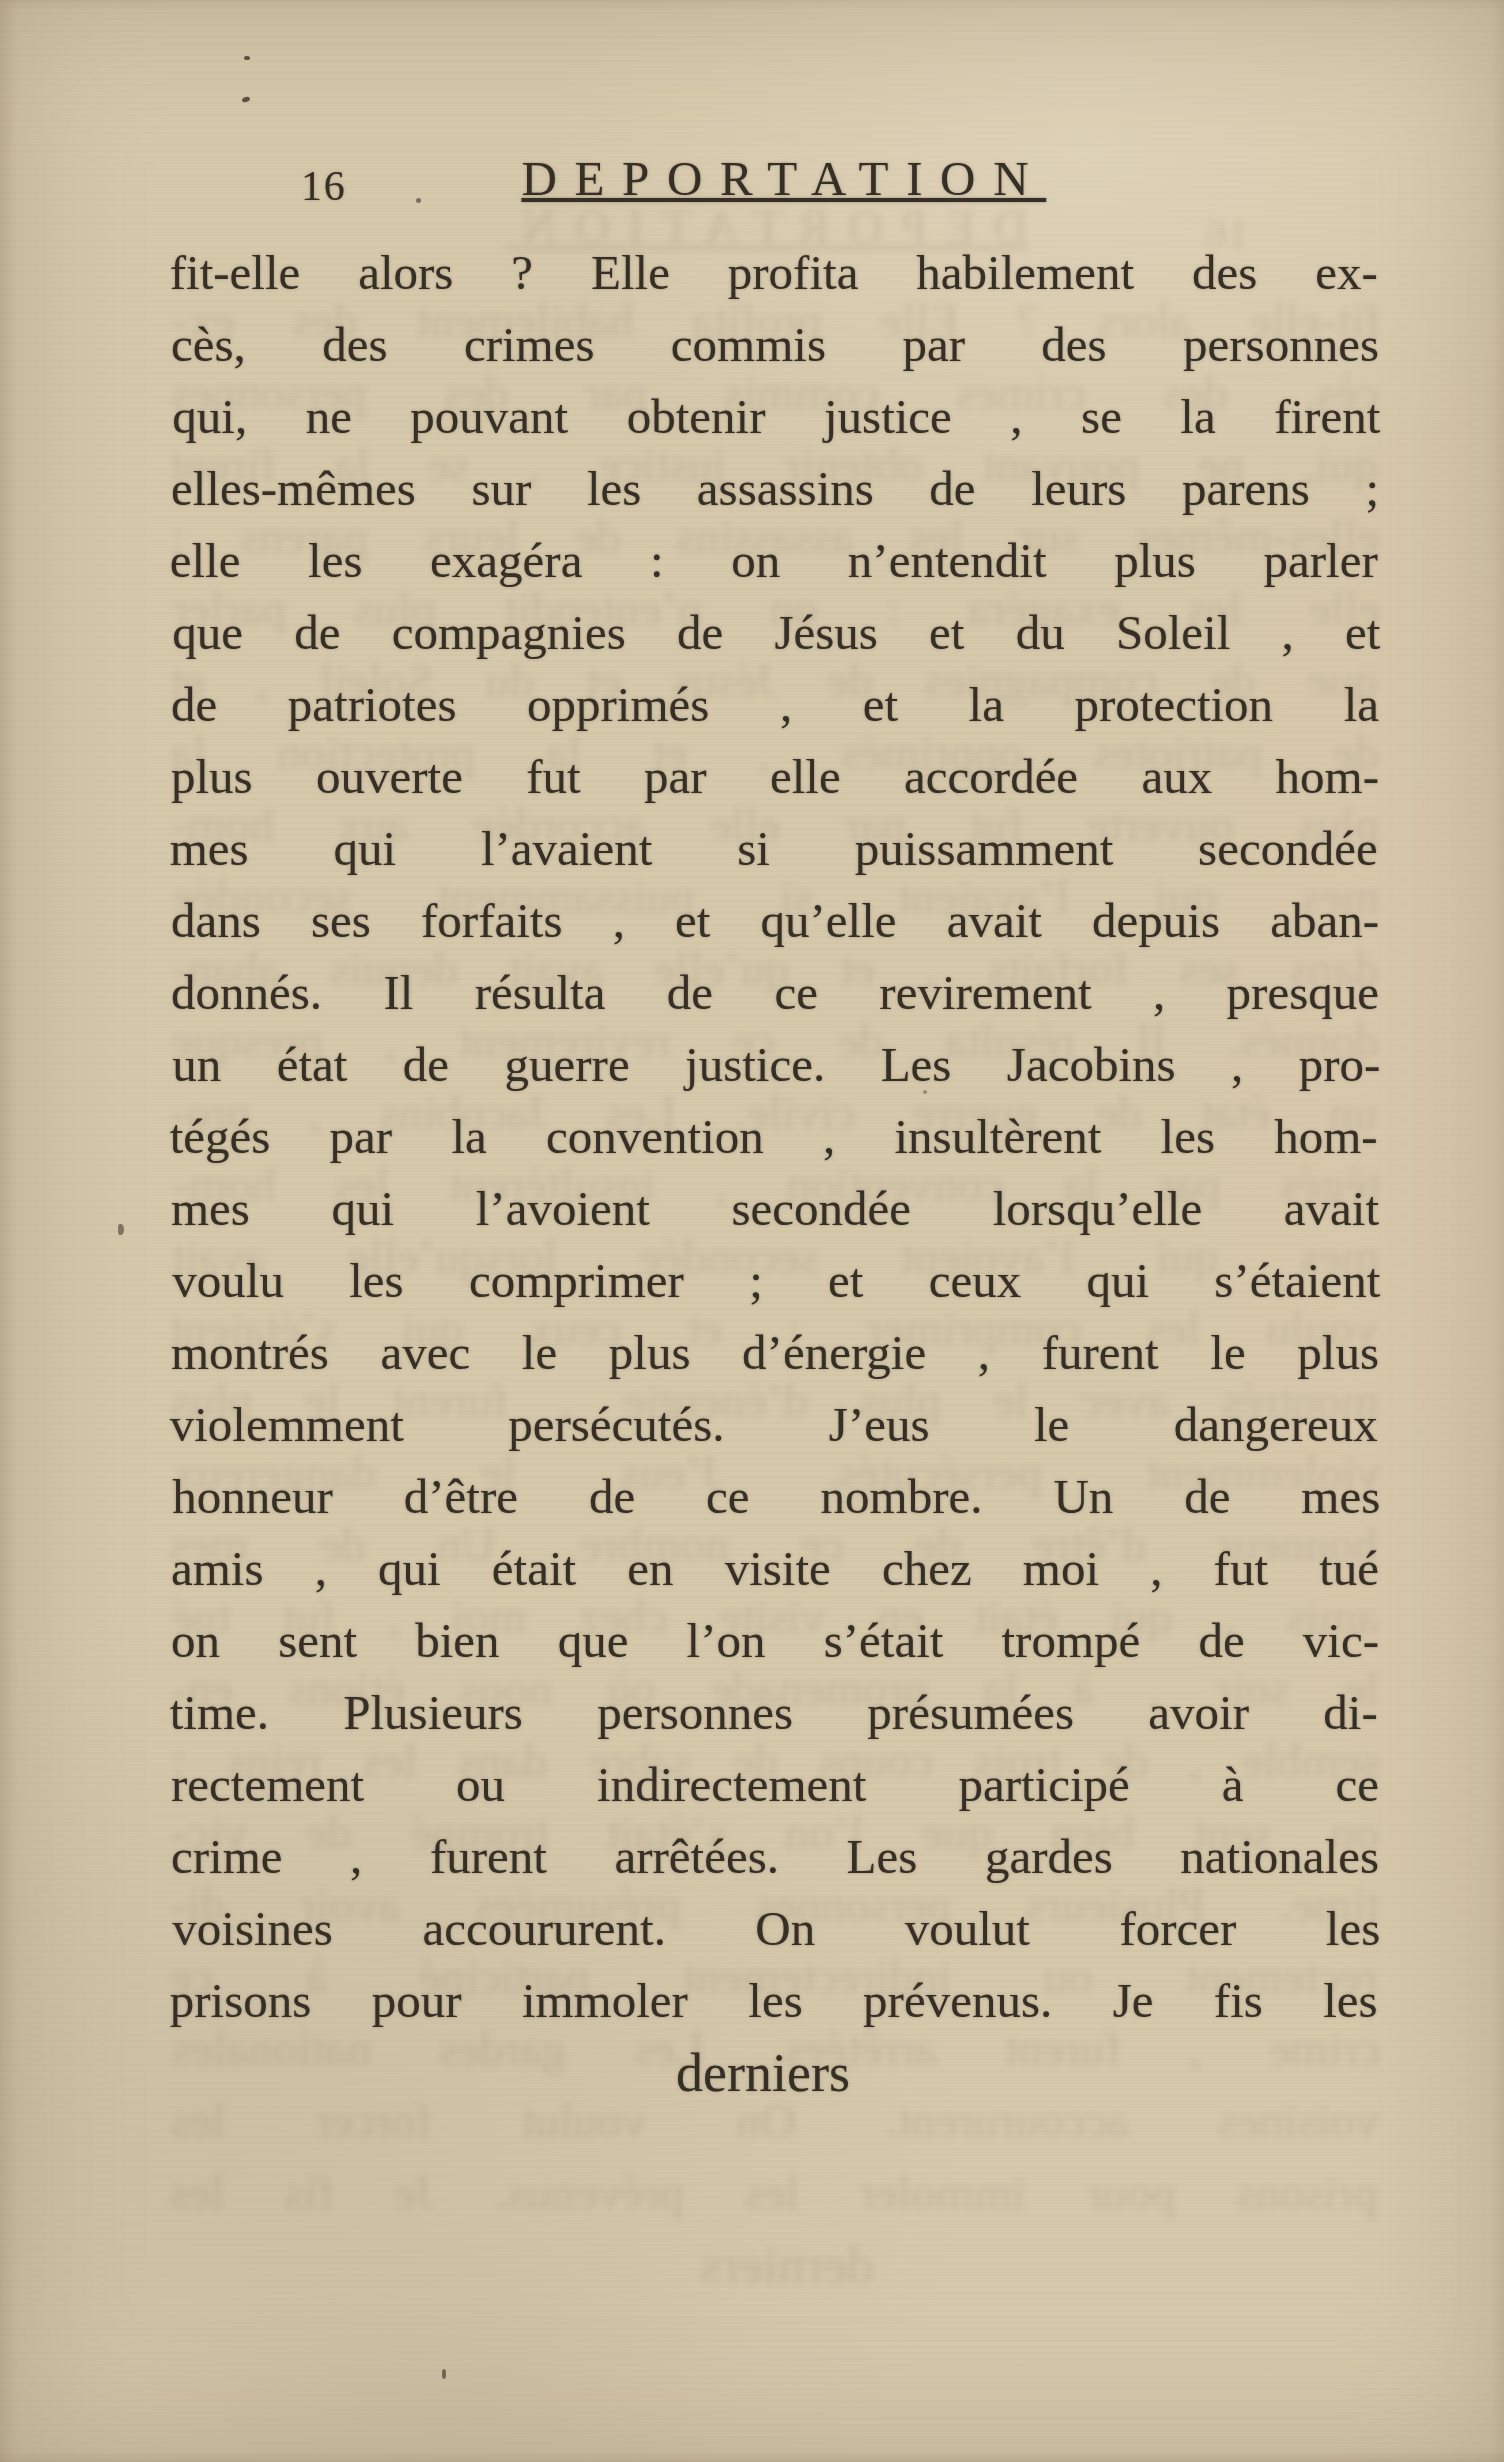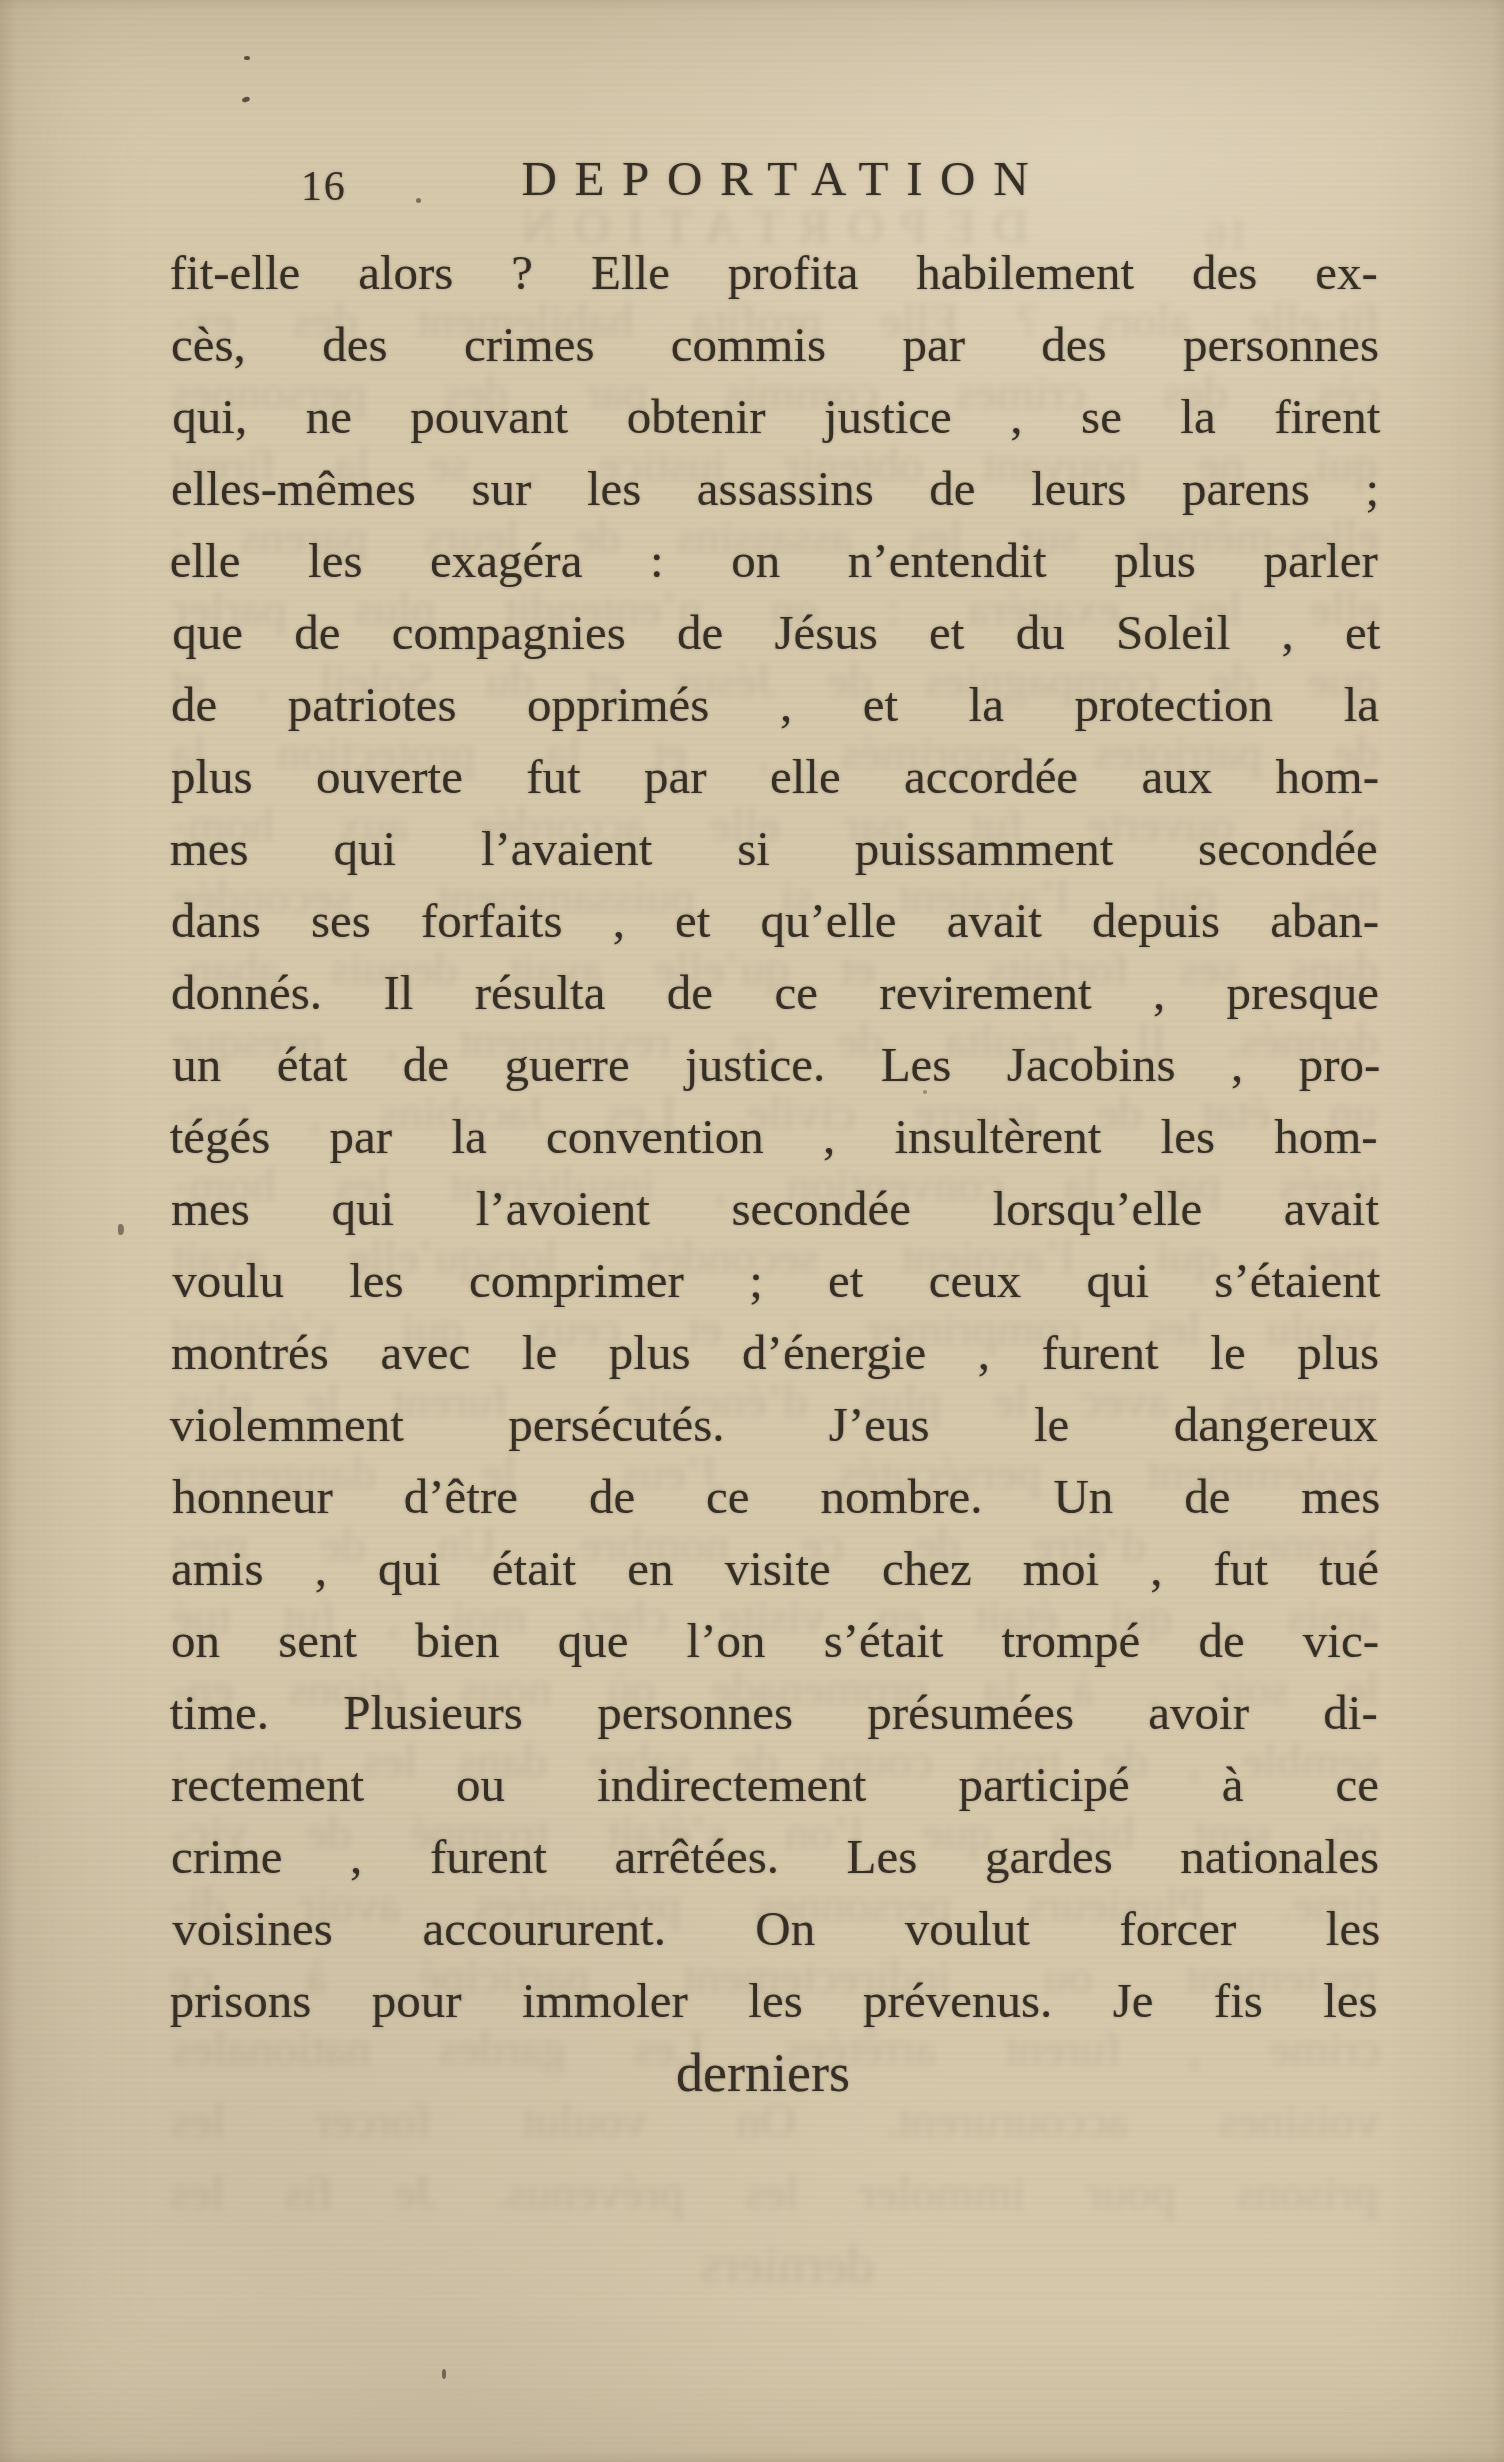--- a/index.html
+++ b/index.html
@@ -25,20 +25,21 @@
   .layer{position:absolute;left:171px;top:150px;width:1208px;}
   .header-row{position:relative;height:87px;}
   .pgnum{
     position:absolute;left:130px;top:12px;
     font-size:42px;letter-spacing:1.7px;
   }
   .running{
     display:block;text-align:center;
     font-size:49px;letter-spacing:.36em;text-indent:.36em;
     padding-top:0;
+    text-decoration:underline;
   }
   .body{margin-top:0;}
   .line{
     font-size:49px;line-height:72px;
     text-align:justify;text-align-last:justify;
     white-space:normal;
   }
   .line:nth-child(3n){transform:translateX(1.3px);}
   .line:nth-child(4n+1){transform:translateX(-1.3px);}
   .catchword{

